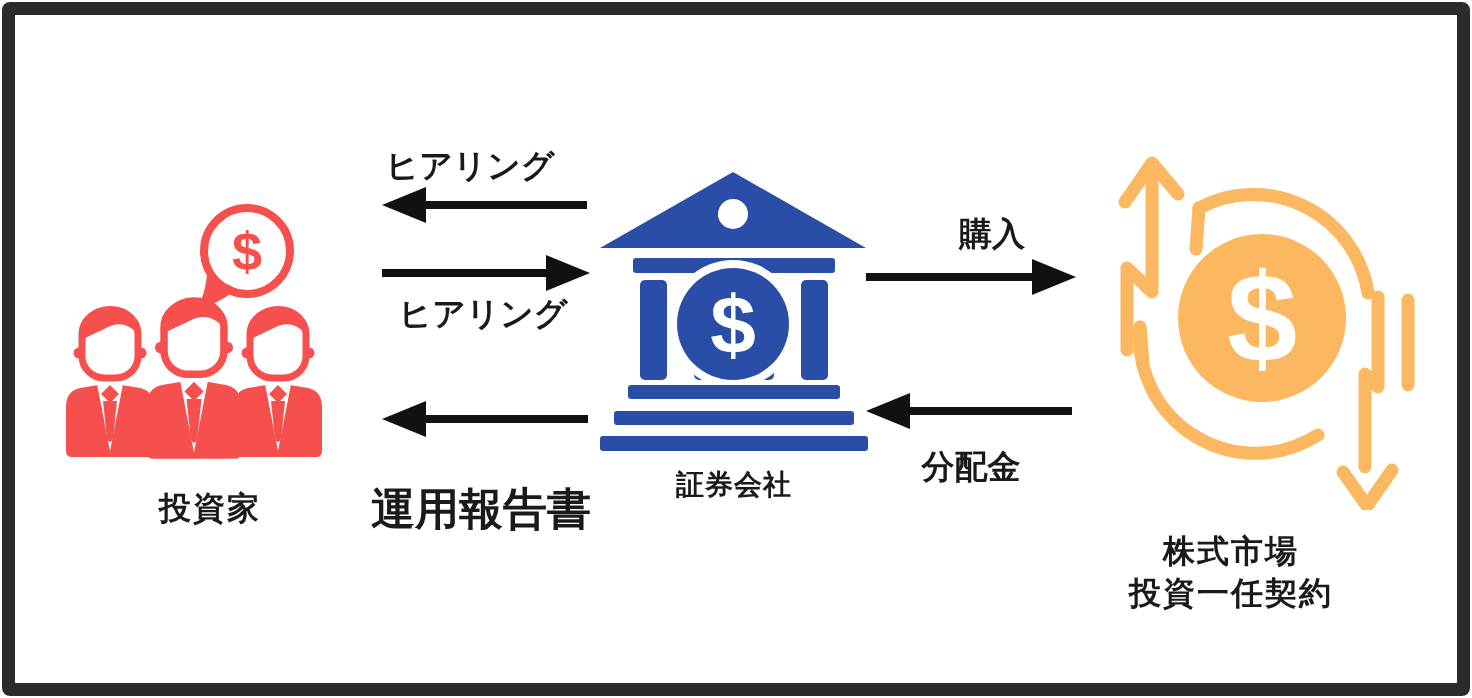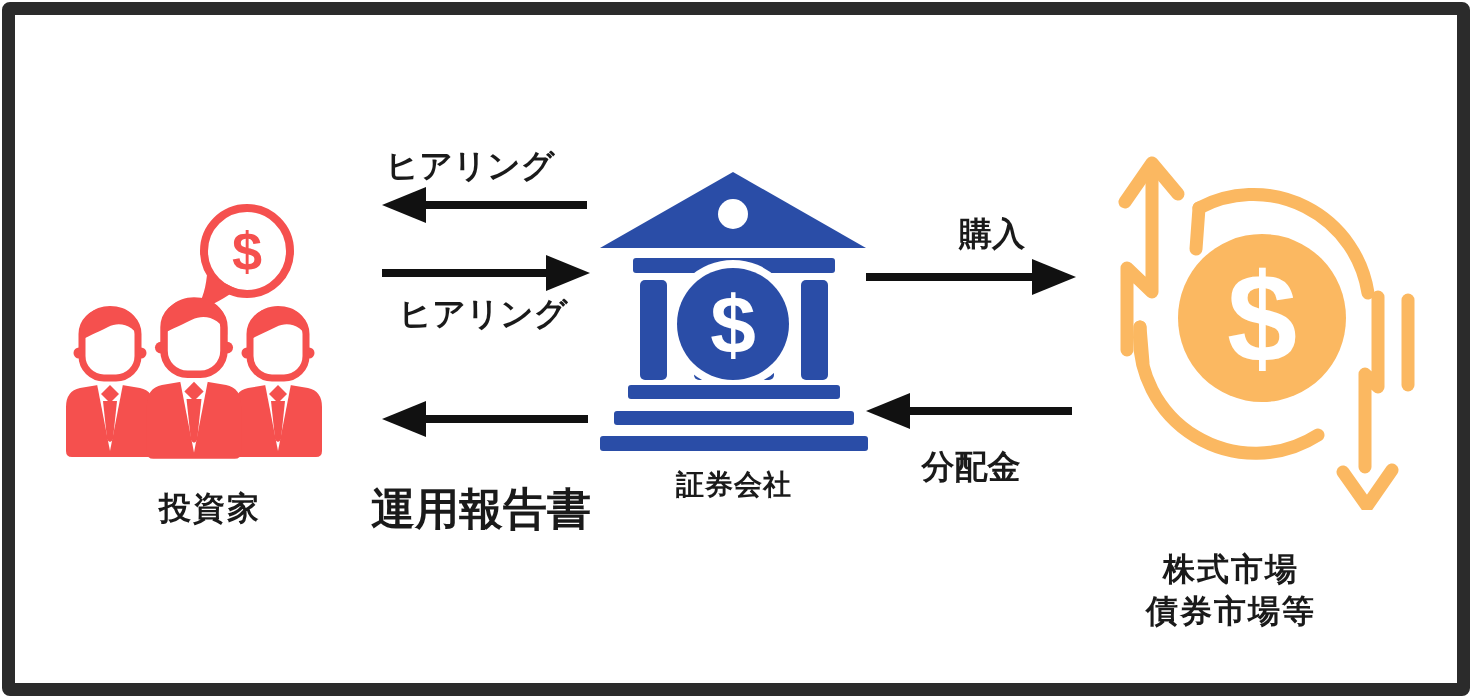--- a/index.html
+++ b/index.html
@@ -104,23 +104,23 @@
     <path d="M 30,52 L 57,13 L 83,44"></path>
 
     <path d="M 283,147 L 283,237 L 270,224 L 270,317"></path>
     <path d="M 248,322 L 272,356 L 297,320"></path>
 
     <line x1="313" y1="150" x2="313" y2="235"></line>
   </g>
   <circle cx="167" cy="168" r="84" fill="#fbb861"></circle>
   <text x="167" y="212" text-anchor="middle" font-size="126" font-weight="bold" fill="#ffffff">$</text>
 </svg>
-<div class="lbl node-lbl-lg" style="left:1231px;top:559px;">
+<div class="lbl node-lbl-lg" style="left:1231px;top:541px;">
   <span class="line">株式市場</span>
-  <span class="line">債券市場等</span>
+  <span class="line">投資一任契約</span>
 </div>
 
 <svg class="abs" style="left:0;top:0;" width="1472" height="698" viewBox="0 0 1472 698">
   <g stroke="#111111" fill="#111111" stroke-width="8">
     <g>
       <line x1="426" y1="205" x2="587" y2="205"></line>
       <polygon points="382,205 426,187 426,223" stroke="none"></polygon>
     </g>
     <g>
       <line x1="382" y1="273" x2="546" y2="273"></line>

